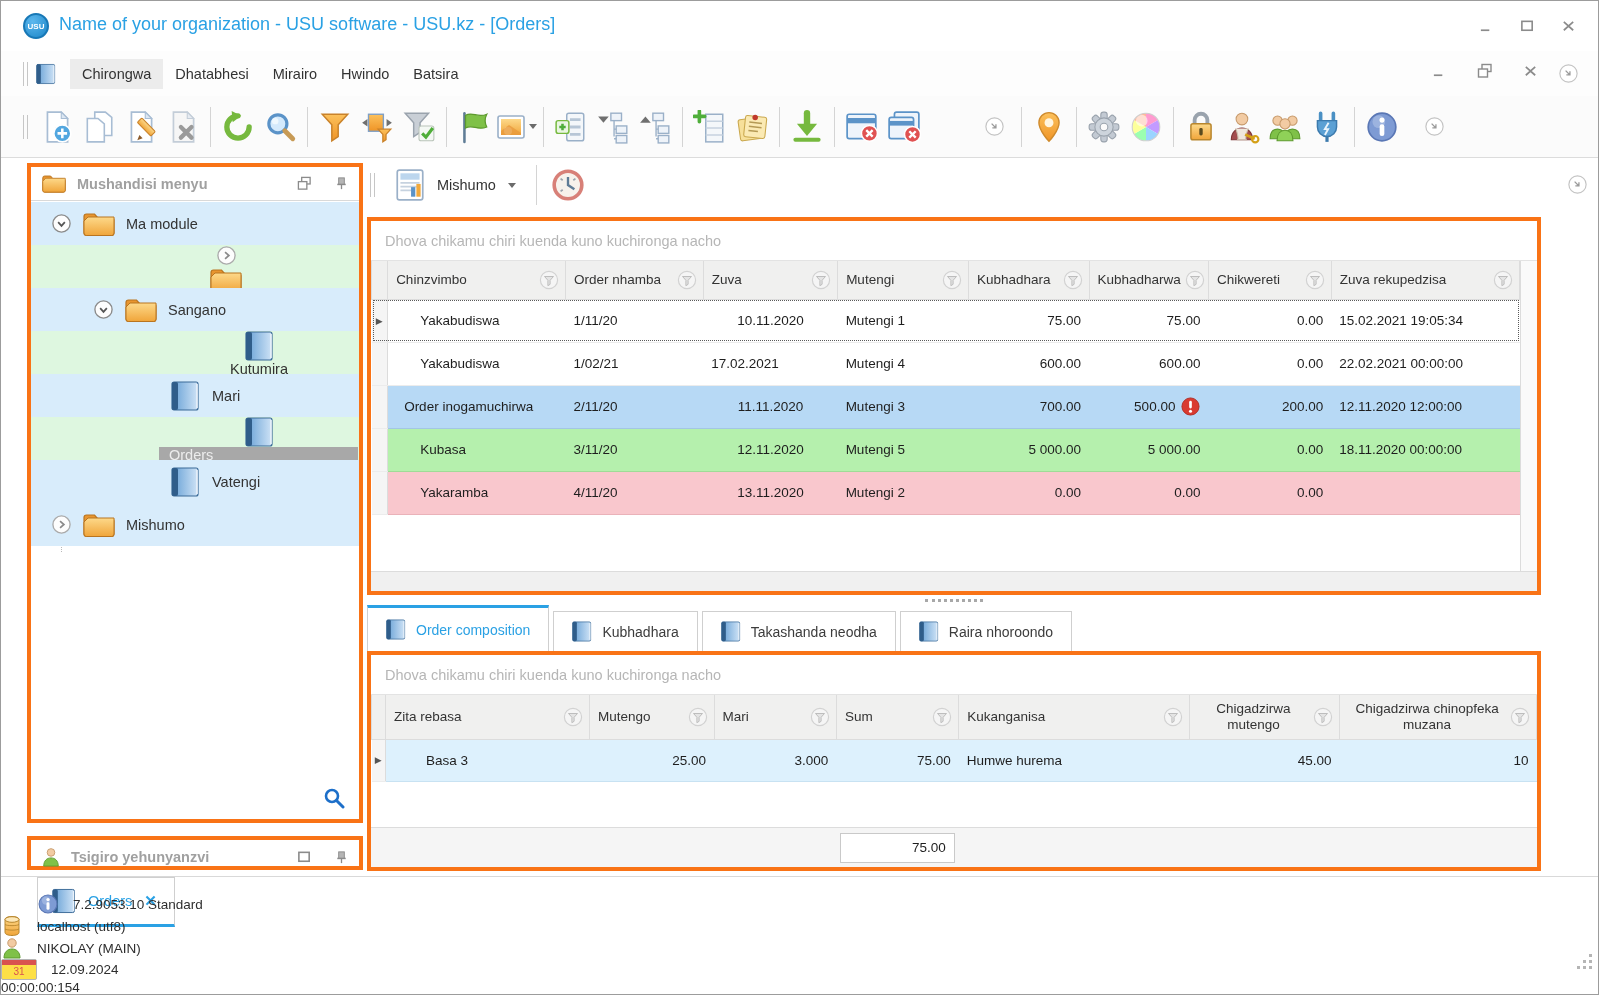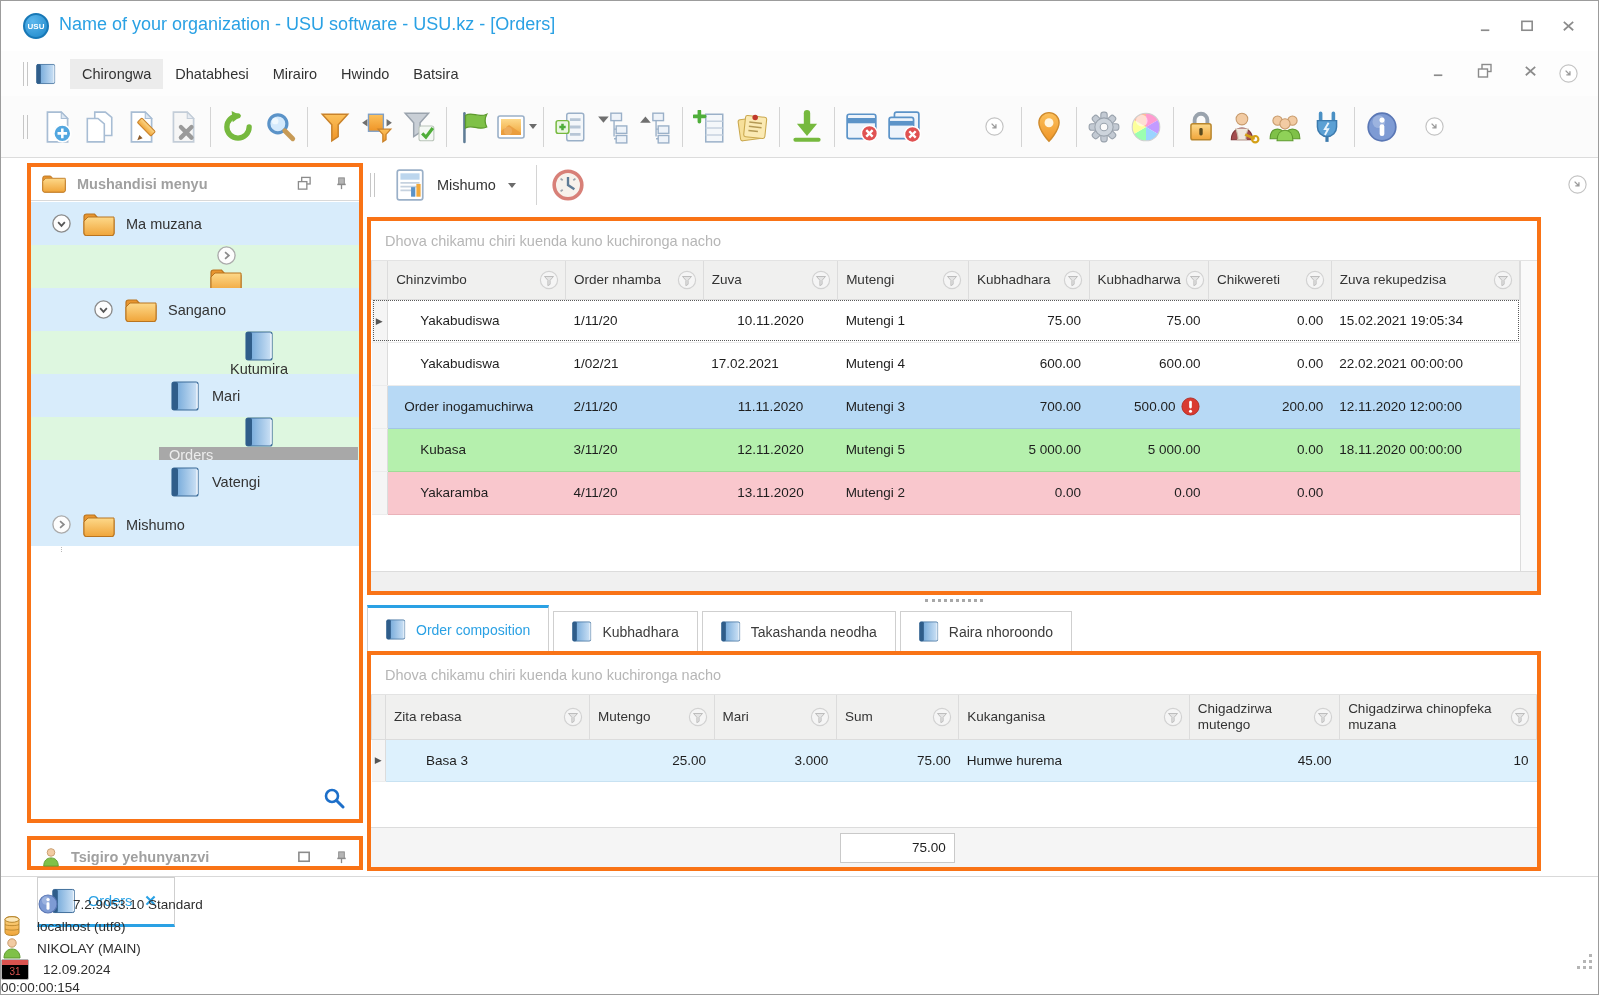--- a/index.html
+++ b/index.html
@@ -94,40 +94,40 @@
   
   #dtabs { position:absolute; left:366px; top:604px; height:46px; display:flex; align-items:flex-end; }
   .dtab { display:flex; align-items:center; gap:10px; padding:0 18px; height:40px; background:#fff;
           border:1px solid #cfcfcf; border-bottom:none; margin-right:4px; font-size:14px; color:#3c3c3c; }
   .dtab .tabbook { width:20px; height:21px; }
   .dtab.active { height:46px; border-top:3px solid #2aa1e4; color:#2aa1e4; }
 
   
   #botgrid { left:366px; top:650px; width:1174px; height:220px; }
   #botgrid th.gh { height:44px; }
-  .two-line { line-height:1.15; white-space:normal; }
+  .two-line { line-height:1.15; white-space:normal;text-align:center; }
   #botgrid td.gc { height:42px; }
   #sumbar { position:absolute; left:0; right:0; bottom:0; height:40px; background:#f5f5f5; border-top:1px solid #dcdcdc; }
   #sumbar table { position:absolute; left:0; top:0; width:100%; height:100%; border-collapse:collapse; table-layout:fixed; }
   #sumbar td { padding:0 4px; }
   .sumbox { background:#fff; border:1px solid #c9c9c9; height:30px; display:flex; align-items:center;
             justify-content:flex-end; padding:0 8px; font-size:13.5px; color:#1e1e1e; }
 
   
   #content-bottom-line { position:absolute; left:0; top:875px; width:100%; border-top:1px solid #d9d9d9; }
   #doctab { position:absolute; left:36px; top:876px; width:138px; height:50px; background:#fff;
             border:1px solid #cfcfcf; border-bottom:3px solid #2aa1e4; display:flex; align-items:center; gap:12px; padding:0 14px; }
   #doctab .tabbook { width:24px; height:26px; }
   #doctab .lbl { font-size:14.5px; color:#2aa1e4; }
   #doctab .x { color:#2aa1e4; font-size:15px; font-weight:bold; }
   #statusbar { position:absolute; left:0; top:892px; width:100%; height:40px; display:flex; align-items:flex-start; font-size:13.5px; color:#2e2e2e;flex-direction:column; }
   .sb-sep { width:1px; height:24px; background:#cfcfcf; margin:0 18px; }
   .sb-item { display:flex; align-items:center; gap:14px; }
   .sb-ic { width:22px; height:22px; }
-  .cal-ic { position:relative; width:28px; height:21px; background:#000000; border:1px solid #b5b5b5; border-radius:2px; }
+  .cal-ic { position:relative; width:36px; height:21px; background:#fde047; border:1px solid #b5b5b5; border-radius:2px; }
   .cal-ic .bar { position:absolute; left:0; top:0; right:0; height:5px; background:#d9534f; }
   .cal-ic .day { position:absolute; left:0; right:0; top:6px; text-align:center; font-size:10px; color:#d9534f; }
   #grip { position:absolute; right:4px; top:952px; width:18px; height:18px; }
 </style>
 </head>
 <body>
 
 <svg class="hidden-defs" xmlns="http://www.w3.org/2000/svg">
   <defs>
     <linearGradient id="gFold" x1="0" y1="0" x2="0" y2="1">
@@ -637,21 +637,21 @@
       <div class="tline" style="left:30px; top:40px; height:310px;"></div>
       <div class="tline" style="left:72px; top:40px; height:90px;"></div>
       <div class="tline" style="left:120px; top:125px; height:150px;"></div>
       <div class="trow blue" style="padding-left:20px">
         <svg class="ic expander">
             <use href="#s-exp-down"></use>
           </svg>
         <svg class="ic tree-folder">
             <use href="#s-folder"></use>
           </svg>
-        <span class="tlabel">Ma muzana</span>
+        <span class="tlabel">Ma module</span>
       </div>
       <div class="trow green" style="padding-left:62px">
         <svg class="ic expander">
             <use href="#s-exp-right"></use>
           </svg>
         <svg class="ic tree-folder">
             <use href="#s-folder"></use>
           </svg>
         <span class="tlabel">Chitoro</span>
       </div>

